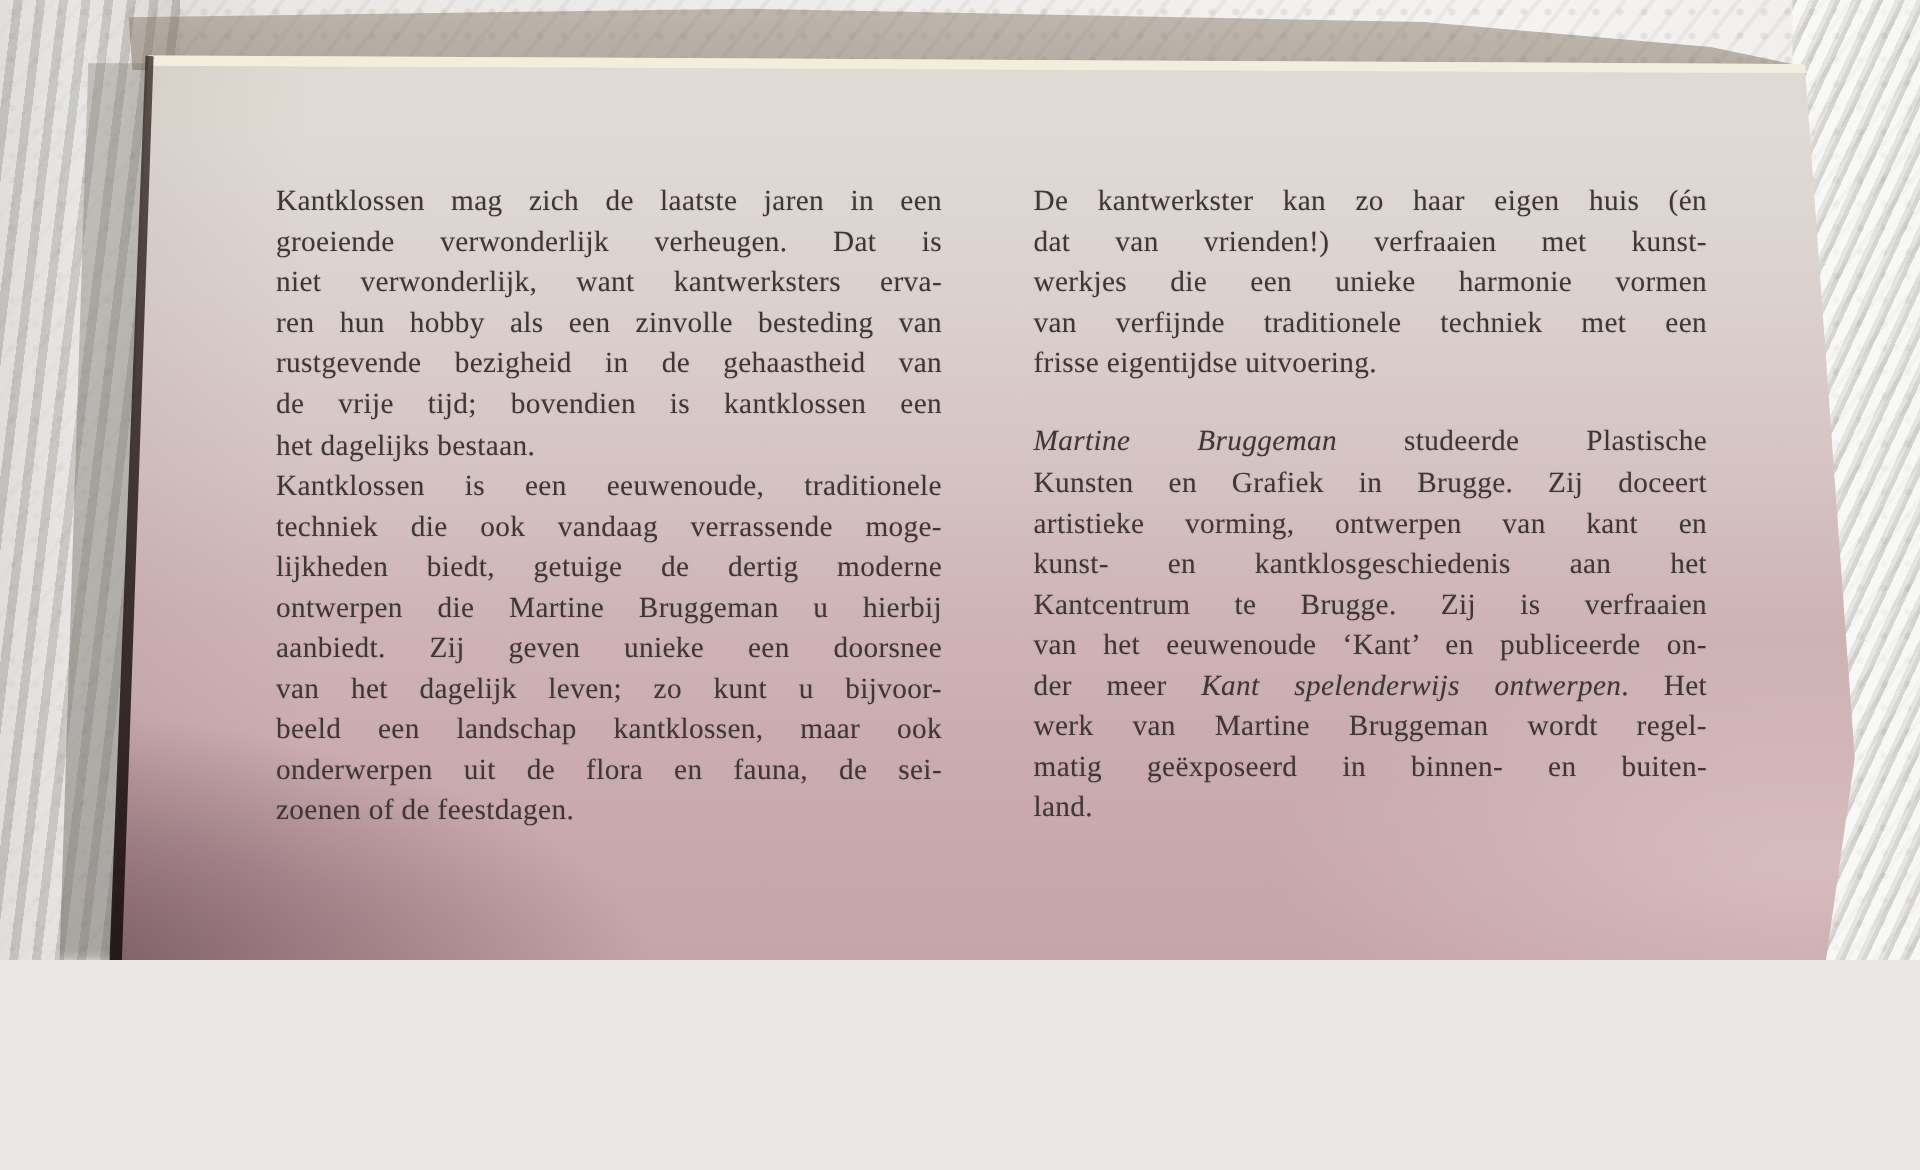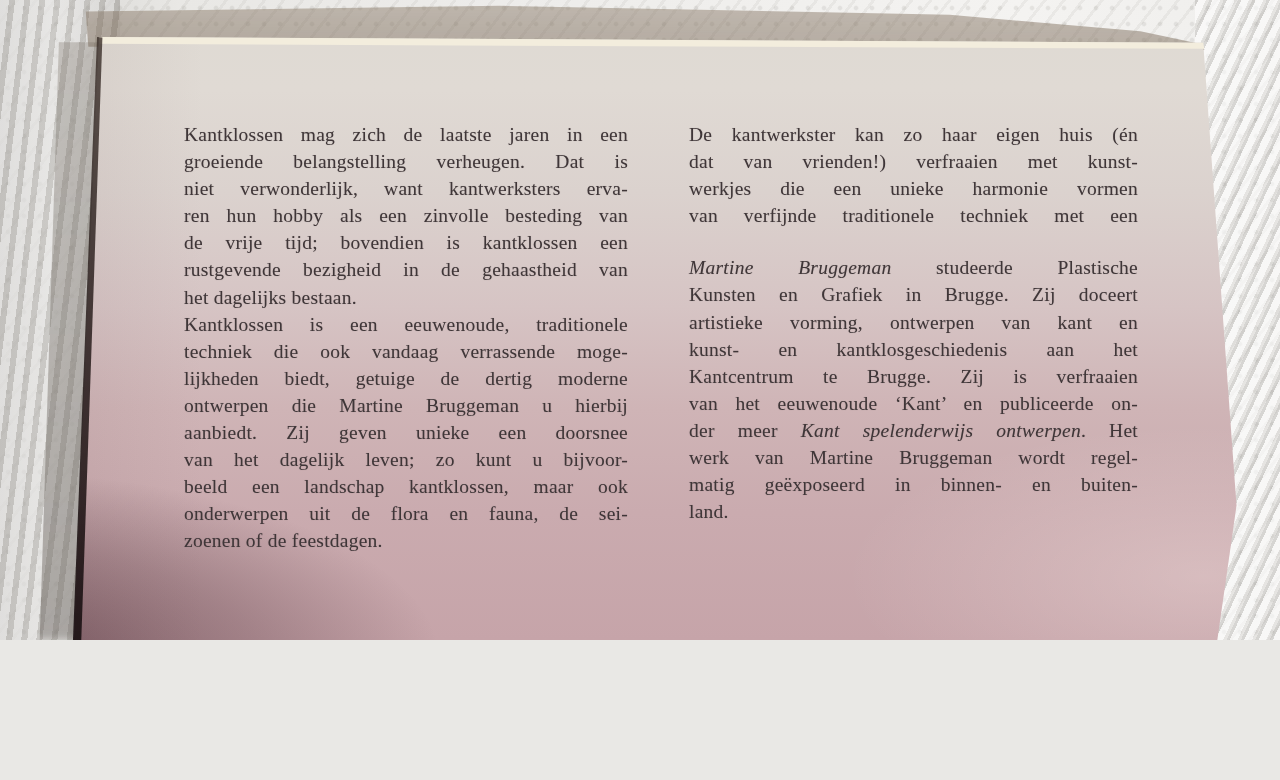--- a/index.html
+++ b/index.html
@@ -92,45 +92,46 @@
   <div class="book-shadow"></div>
   <div class="book-shadow-left"></div>
 
   <div class="book"></div>
   <div class="page-edge"></div>
   <div class="book-left-edge"></div>
 
   <div class="text-col" id="left-col">
       <div class="paragraph">
         <div class="line"><span>Kantklossen mag zich de laatste jaren in een</span></div>
-        <div class="line"><span>groeiende belangstelling verheugen. Dat is</span></div>
+        <div class="line"><span>groeiende verwonderlijk verheugen. Dat is</span></div>
         <div class="line"><span>niet verwonderlijk, want kantwerksters erva-</span></div>
         <div class="line"><span>ren hun hobby als een zinvolle besteding van</span></div>
+        <div class="line"><span>rustgevende bezigheid in de gehaastheid van</span></div>
         <div class="line"><span>de vrije tijd; bovendien is kantklossen een</span></div>
-        <div class="line"><span>rustgevende bezigheid in de gehaastheid van</span></div>
         <div class="line last"><span>het dagelijks bestaan.</span></div>
       </div>
       <div class="paragraph">
         <div class="line"><span>Kantklossen is een eeuwenoude, traditionele</span></div>
         <div class="line"><span>techniek die ook vandaag verrassende moge-</span></div>
         <div class="line"><span>lijkheden biedt, getuige de dertig moderne</span></div>
         <div class="line"><span>ontwerpen die Martine Bruggeman u hierbij</span></div>
         <div class="line"><span>aanbiedt. Zij geven unieke een doorsnee</span></div>
         <div class="line"><span>van het dagelijk leven; zo kunt u bijvoor-</span></div>
         <div class="line"><span>beeld een landschap kantklossen, maar ook</span></div>
         <div class="line"><span>onderwerpen uit de flora en fauna, de sei-</span></div>
         <div class="line last"><span>zoenen of de feestdagen.</span></div>
       </div>
     </div>
   <div class="text-col" id="right-col">
       <div class="paragraph">
         <div class="line"><span>De kantwerkster kan zo haar eigen huis (én</span></div>
         <div class="line"><span>dat van vrienden!) verfraaien met kunst-</span></div>
         <div class="line"><span>werkjes die een unieke harmonie vormen</span></div>
         <div class="line"><span>van verfijnde traditionele techniek met een</span></div>
+        <div class="line last"><span>frisse eigentijdse uitvoering.</span></div>
       </div>
       <div class="paragraph gap">
         <div class="line"><span class="it">Martine Bruggeman</span><span> studeerde Plastische</span></div>
         <div class="line"><span>Kunsten en Grafiek in Brugge. Zij doceert</span></div>
         <div class="line"><span>artistieke vorming, ontwerpen van kant en</span></div>
         <div class="line"><span>kunst- en kantklosgeschiedenis aan het</span></div>
         <div class="line"><span>Kantcentrum te Brugge. Zij is verfraaien</span></div>
         <div class="line"><span>van het eeuwenoude ‘Kant’ en publiceerde on-</span></div>
         <div class="line"><span>der meer </span><span class="it">Kant spelenderwijs ontwerpen</span><span>. Het</span></div>
         <div class="line"><span>werk van Martine Bruggeman wordt regel-</span></div>

